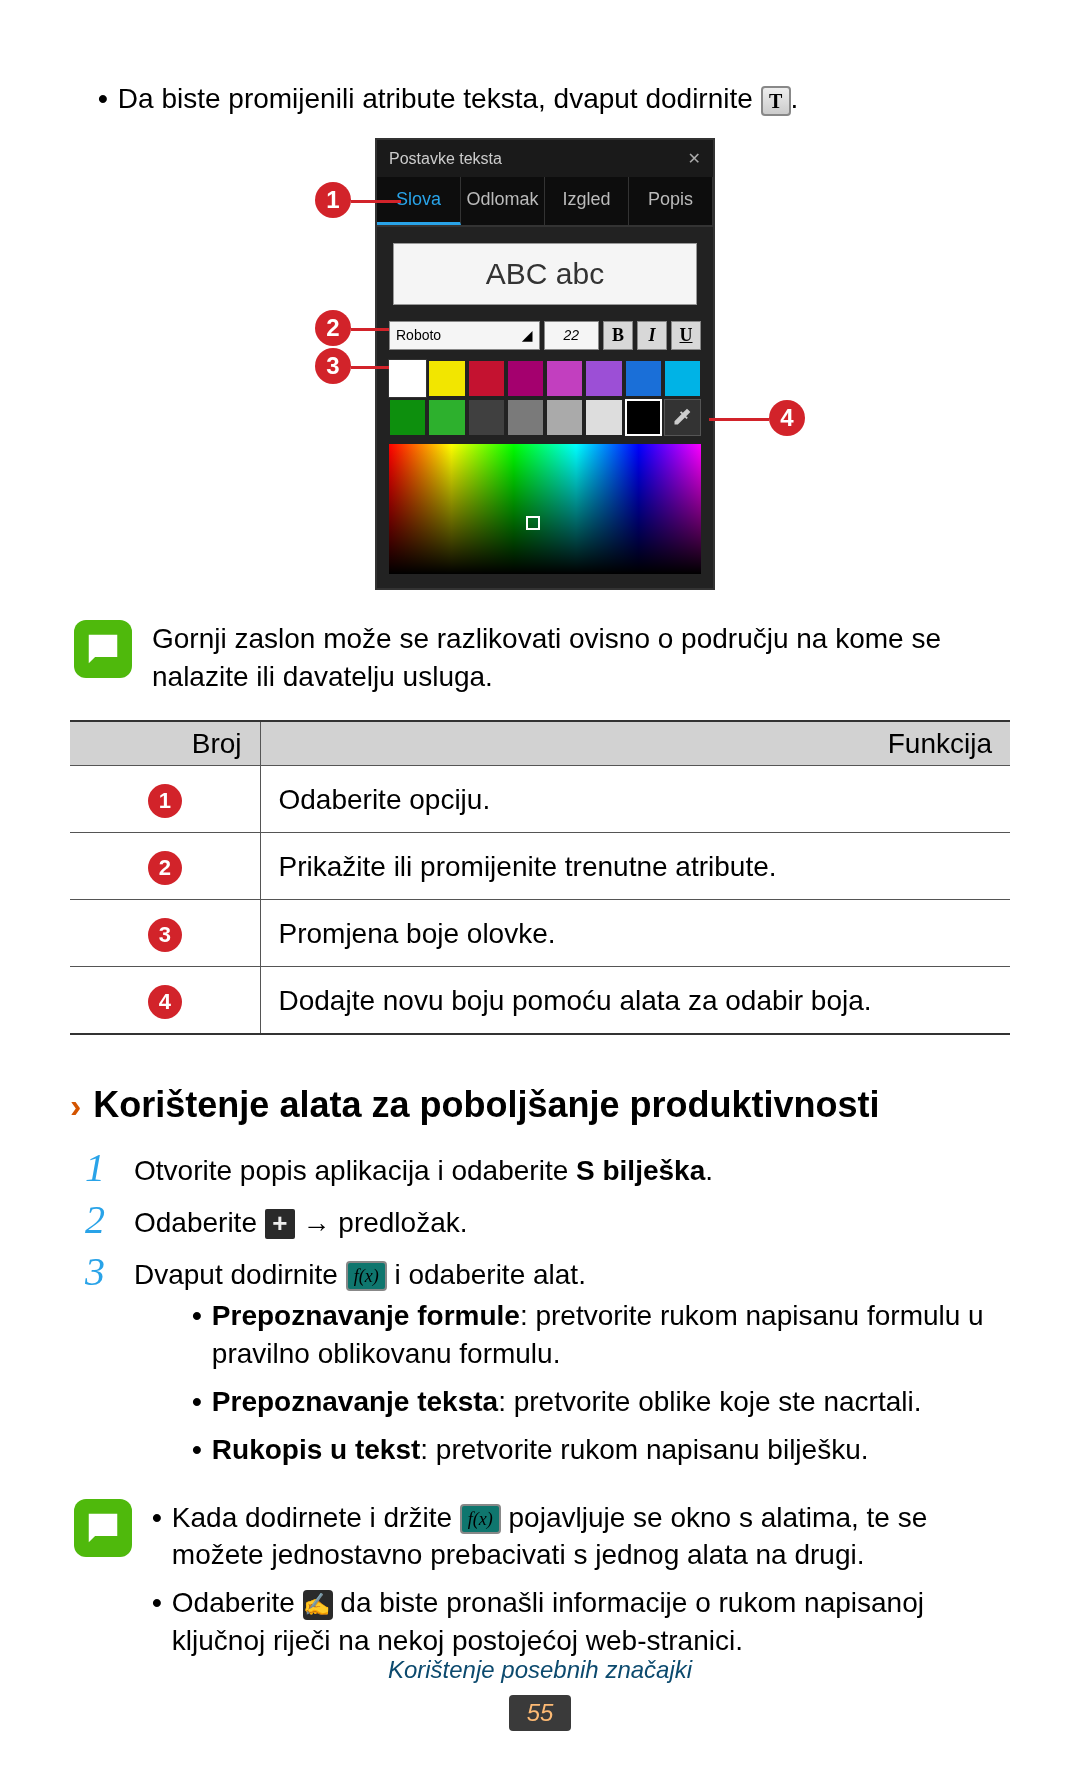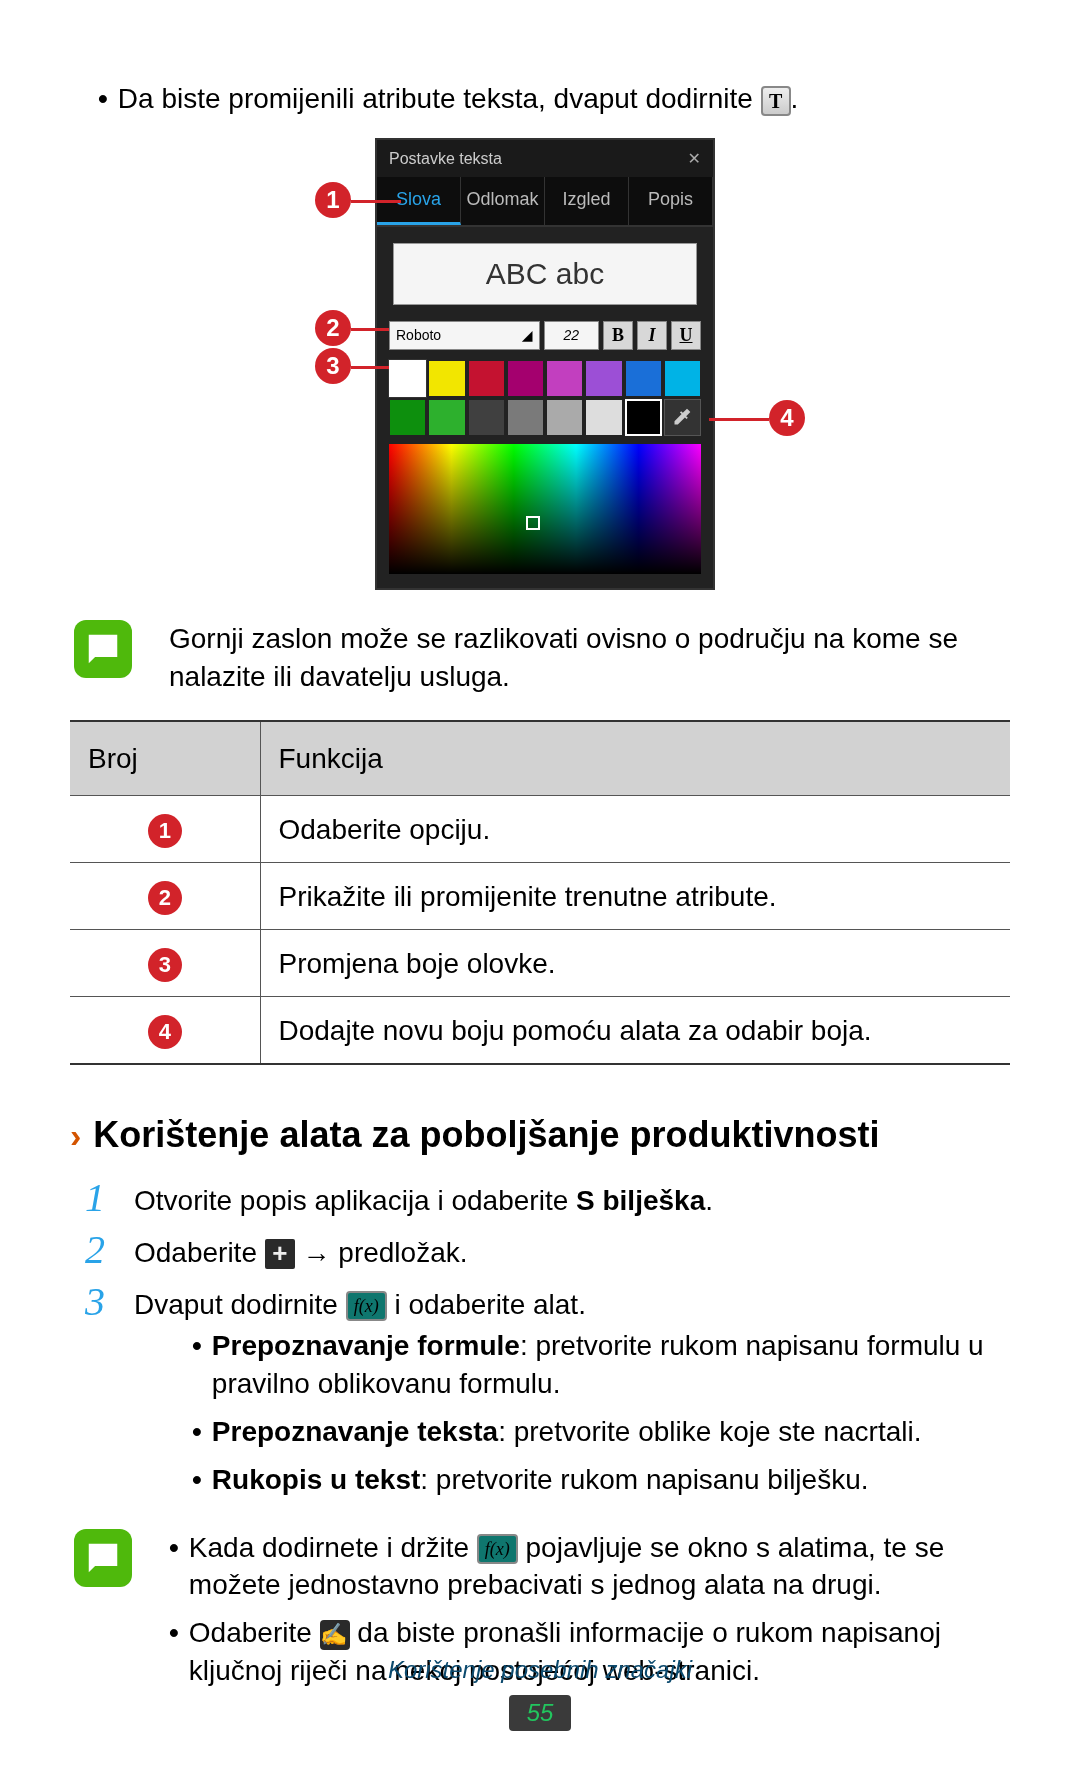--- a/index.html
+++ b/index.html
@@ -86,35 +86,35 @@
     margin: 8px 12px 14px 12px; height: 130px; position: relative;
     background:
       linear-gradient(to bottom, rgba(0,0,0,0) 0%, rgba(0,0,0,1) 100%),
       linear-gradient(to right, red, yellow, lime, cyan, blue, magenta);
   }
   .gradient-picker::after {
     content: ""; position: absolute; top: 55%; left: 44%;
     width: 10px; height: 10px; border: 2px solid #fff;
   }
   .note-row {
-    display: flex; gap: 37px; align-items: flex-start; margin: 20px 0 24px 0;
+    display: flex; gap: 20px; align-items: flex-start; margin: 20px 0 24px 0;
   }
   .note-icon {
     width: 58px; height: 58px; border-radius: 12px; background: #4fb90c;
     display: flex; align-items: center; justify-content: center; flex-shrink: 0;
     margin-left: 4px;
   }
   .note-icon svg { width: 38px; height: 38px; }
   table.func {
     width: 100%; border-collapse: collapse; margin-bottom: 46px;
     font-size: 28px;
   }
   table.func th {
-    background: #d2d2d2; text-align: left; font-weight: normal;
-    padding: 18px 18px; border-top: 2px solid #333; border-bottom: 1px solid #555;
+    background: #d2d2d2; text-align: right; font-weight: normal;
+    padding: 3px 18px; border-top: 2px solid #333; border-bottom: 1px solid #555;
   }
   table.func th.num { width: 190px; }
   table.func th+th { border-left: 1px solid #555; }
   table.func td {
     padding: 14px 18px; border-bottom: 1px solid #555;
   }
   table.func td.num { text-align: center; border-right: 1px solid #555; }
   table.func tr:last-child td { border-bottom: 2px solid #333; }
   .num-circle {
     display: inline-block; width: 34px; height: 34px; border-radius: 50%;
@@ -151,21 +151,21 @@
     display: inline-block; width: 30px; height: 30px; background: #2a2a2a;
     color: #c9a96a; border-radius: 4px; text-align: center; line-height: 30px;
     font-size: 22px; vertical-align: middle;
   }
   .footer-area {
     position: absolute; bottom: 40px; left: 0; right: 0; text-align: center;
   }
   .footer-cap { font-style: italic; color: #0c4a6e; font-size: 24px; }
   .page-badge {
     display: inline-block; margin-top: 8px; padding: 2px 18px;
-    background: #3a3a3a; color: #22c55e; font-style: italic; font-size: 24px;
+    background: #3a3a3a; color: #fdba74; font-style: italic; font-size: 24px;
     border-radius: 4px;
   }
   .step-body b, .sub-bullets b { font-weight: bold; }
 </style>
 </head>
 <body>
 
 <div class="bullet-line">
   <span class="bullet-dot">•</span>
   <div>

